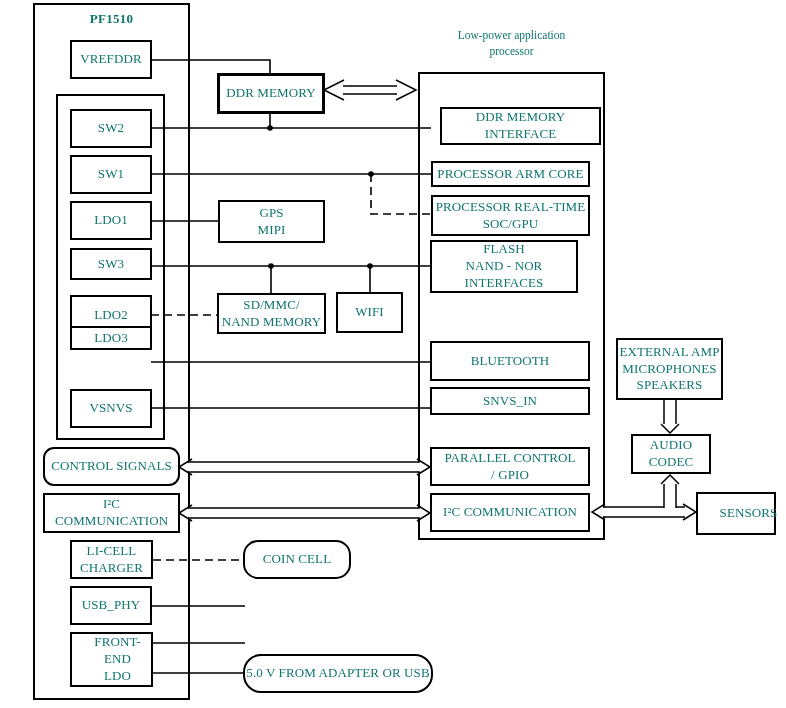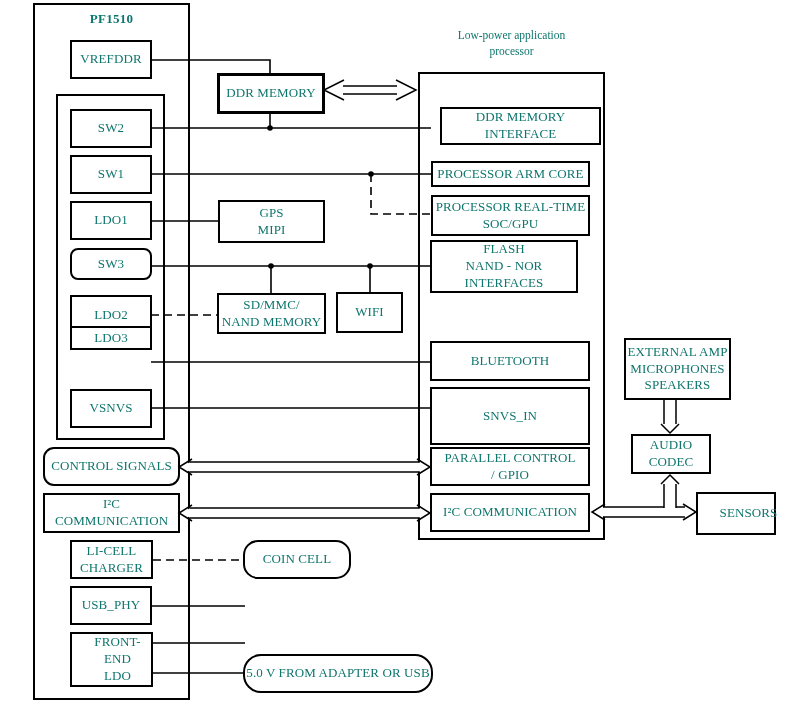--- a/index.html
+++ b/index.html
@@ -80,21 +80,21 @@
   <div class="container-box" style="left:56px;top:94px;width:109px;height:346px;border-width:2px;"></div>
 
   <div class="container-box" style="left:418px;top:72px;width:187px;height:468px;"></div>
   <div class="free-label" style="left:418px;top:28px;width:187px;">Low-power application
 processor</div>
 
   <div class="box" style="left:70px;top:40px;width:82px;height:39px;">VREFDDR</div>
   <div class="box" style="left:70px;top:109px;width:82px;height:39px;">SW2</div>
   <div class="box" style="left:70px;top:155px;width:82px;height:39px;">SW1</div>
   <div class="box" style="left:70px;top:201px;width:82px;height:39px;">LDO1</div>
-  <div class="box" style="left:70px;top:248px;width:82px;height:32px;border-radius:8px;">SW3</div>
+  <div class="box" style="left:70px;top:248px;width:82px;height:32px;">SW3</div>
   <div class="box" style="left:70px;top:295px;width:82px;height:40px;">LDO2</div>
   <div class="box" style="left:70px;top:326px;width:82px;height:24px;">LDO3</div>
   <div class="box" style="left:70px;top:389px;width:82px;height:39px;">VSNVS</div>
   <div class="box" style="left:43px;top:447px;width:137px;height:39px;border-radius:11px;">CONTROL SIGNALS</div>
   <div class="box" style="left:43px;top:493px;width:137px;height:40px;">I²C COMMUNICATION</div>
   <div class="box" style="left:70px;top:540px;width:83px;height:39px;">LI-CELL
 CHARGER</div>
   <div class="box" style="left:70px;top:586px;width:82px;height:39px;">USB_PHY</div>
   <div class="box" style="left:70px;top:632px;width:83px;height:55px;padding-left:12px;">FRONT-END
 LDO</div>
@@ -109,26 +109,26 @@
   <div class="box mid" style="left:243px;top:654px;width:190px;height:39px;border-radius:18px;">5.0 V FROM ADAPTER OR USB</div>
 
   <div class="box" style="left:440px;top:107px;width:161px;height:38px;">DDR MEMORY INTERFACE</div>
   <div class="box" style="left:431px;top:161px;width:159px;height:26px;">PROCESSOR ARM CORE</div>
   <div class="box" style="left:431px;top:195px;width:159px;height:41px;">PROCESSOR REAL-TIME
 SOC/GPU</div>
   <div class="box" style="left:430px;top:240px;width:148px;height:53px;">FLASH
 NAND - NOR
 INTERFACES</div>
   <div class="box" style="left:430px;top:341px;width:160px;height:40px;">BLUETOOTH</div>
-  <div class="box" style="left:430px;top:387px;width:160px;height:58px;">SNVS_IN</div>
+  <div class="box" style="left:430px;top:387px;width:160px;height:28px;">SNVS_IN</div>
   <div class="box" style="left:430px;top:447px;width:160px;height:39px;">PARALLEL CONTROL
 / GPIO</div>
   <div class="box" style="left:430px;top:493px;width:160px;height:39px;">I²C COMMUNICATION</div>
 
-  <div class="box mid" style="left:616px;top:338px;width:107px;height:62px;margin-left:8px;">EXTERNAL AMP
+  <div class="box mid" style="left:616px;top:338px;width:107px;height:62px;">EXTERNAL AMP
 MICROPHONES
 SPEAKERS</div>
   <div class="box mid" style="left:631px;top:434px;width:80px;height:40px;">AUDIO
 CODEC</div>
   <div class="box mid" style="left:696px;top:492px;width:80px;height:43px;padding-left:25px;">SENSORS</div>
 
   <svg class="wires-over" width="786" height="708">
 
     <g>
       <polygon points="324,90 344,86 396,86 416,90 396,94 344,94" fill="#fff" stroke="none"></polygon>

